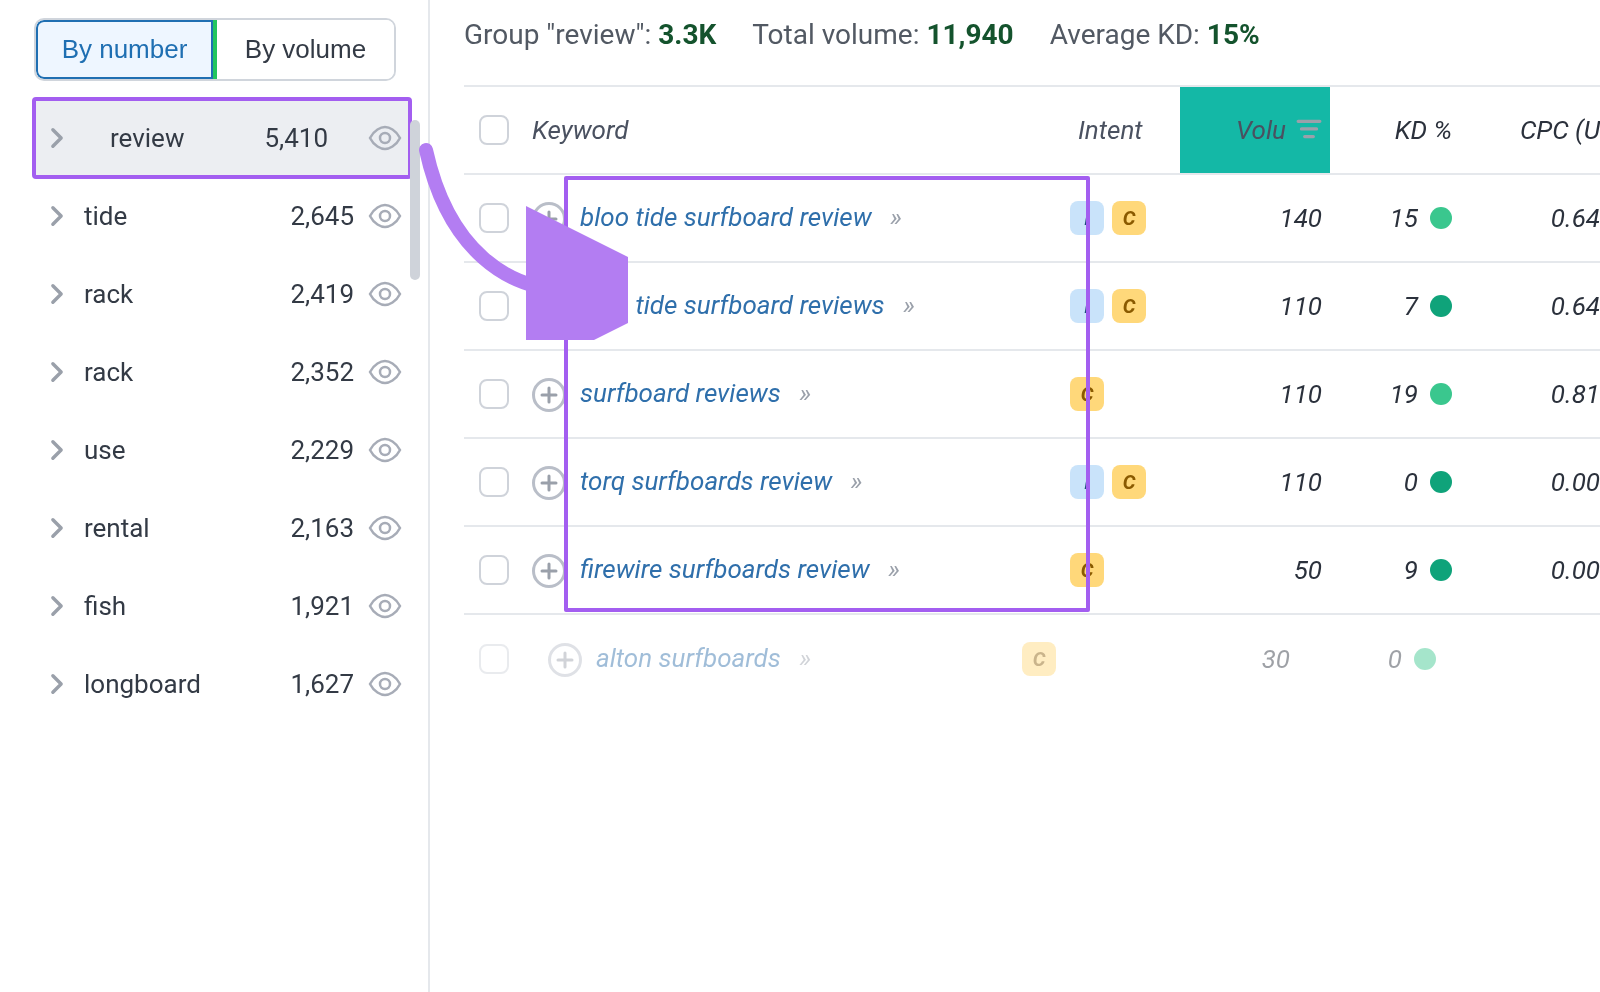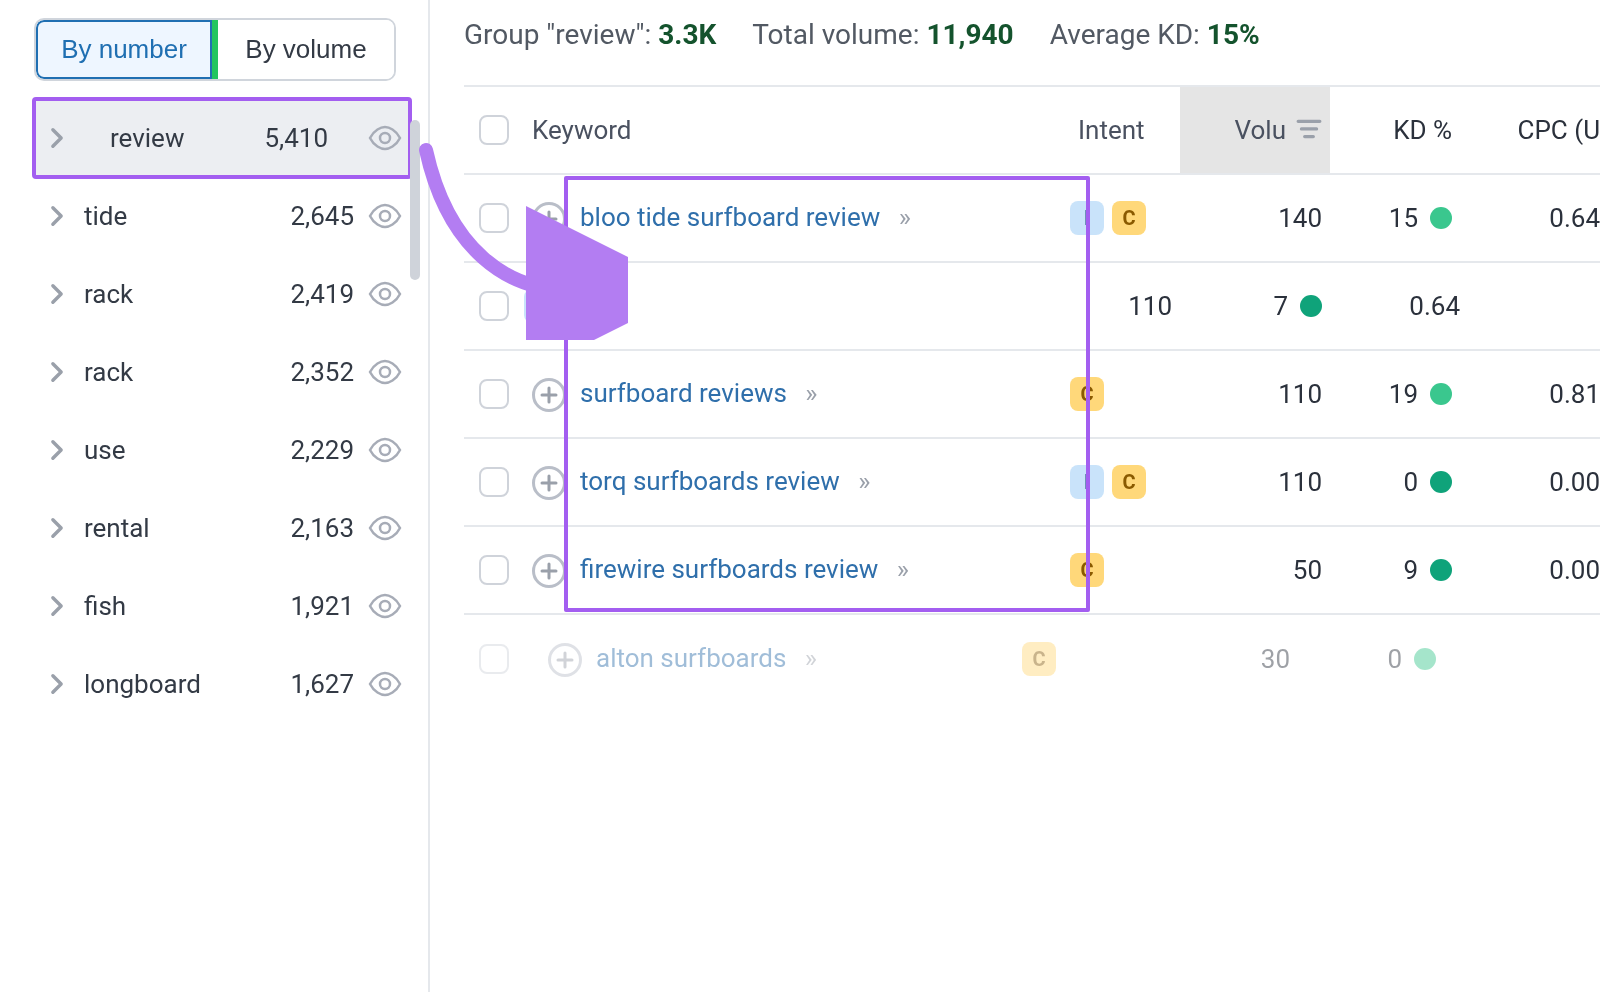--- a/index.html
+++ b/index.html
@@ -19,40 +19,40 @@
     --purple-dark:#8a3ff0;
     --sidebar-w:430px;
   }
   *{box-sizing:border-box;}
   html,body{margin:0;padding:0;background:#fff;color:var(--text);font-family:-apple-system, BlinkMacSystemFont, "Segoe UI", Roboto, Arial, sans-serif;font-size:26px;}
   .app{display:flex;width:1600px;height:992px;position:relative;}
   
   .sidebar{width:var(--sidebar-w);border-right:2px solid var(--line);padding:18px 18px 0 34px;position:relative;}
   .seg{display:flex;border:2px solid #d0d5dc;border-radius:10px;overflow:hidden;width:362px;}
   .seg button{flex:1;padding:14px 0;background:#fff;border:none;font-size:26px;color:var(--text);cursor:pointer;}
-  .seg .active{background:var(--blue-bg);color:var(--blue-border);border-right:6px solid #22c55e;box-shadow:inset 0 0 0 2px var(--blue-border);border-radius:8px 0 0 8px;}
+  .seg .active{background:var(--blue-bg);color:var(--blue-border);border-right:4px solid #22c55e;box-shadow:inset 0 0 0 2px var(--blue-border);border-radius:8px 0 0 8px;}
   .groups{margin-top:18px;}
   .grow{display:flex;align-items:center;gap:14px;padding:22px 8px 22px 10px;position:relative;}
   .grow.sel{background:#eceef2;outline:4px solid var(--purple);outline-offset:-2px;border-radius:2px;gap:40px;}
   .chev{width:26px;height:26px;display:inline-flex;align-items:center;justify-content:center;color:#9aa0aa;}
   .chev svg{width:14px;height:22px;}
   .gname{flex:1;color:var(--text);}
   .gcount{color:var(--text);min-width:86px;text-align:right;}
   .eye{width:34px;height:34px;display:inline-flex;align-items:center;justify-content:center;color:#a7acb7;}
   .eye svg{width:34px;height:34px;}
   .scrollthumb{position:absolute;right:8px;top:120px;width:10px;height:160px;background:#cfd3da;border-radius:5px;}
   
   .main{flex:1;padding:18px 0 0 34px;overflow:hidden;position:relative;}
   .summary{font-size:28px;color:#525963;display:flex;gap:36px;align-items:baseline;padding-right:24px;}
   .summary b{color:#14532d;font-weight:700;}
-  .table{margin-top:34px;border-top:2px solid var(--line);}
+  .table{margin-top:34px;border-top:2px solid var(--line);font-style:italic;}
   .thead,.trow{display:grid;grid-template-columns:60px 1fr 110px 150px 130px 140px;align-items:center;min-height:88px;border-bottom:2px solid var(--line);}
   .thead{color:#4a5160;}
   .th{display:flex;align-items:center;gap:10px;padding:0 8px;}
-  .th.vol{background:#e5e5e5;justify-content:flex-end;height:100%;}
+  .th.vol{background:#14b8a6;justify-content:flex-end;height:100%;}
   .th.kd{justify-content:flex-end;}
   .th.cpc{justify-content:flex-end;padding-right:0;}
   .th .sort{color:#9aa0aa;display:inline-flex;}
   .th .sort svg{width:26px;height:22px;}
   .cbwrap{display:flex;justify-content:center;}
   .cb{width:30px;height:30px;border:2.5px solid #cfd3da;border-radius:8px;background:#fff;display:inline-block;}
   .kw{display:flex;align-items:flex-start;gap:14px;padding:18px 8px 18px 8px;}
   .plus{width:34px;height:34px;border:3px solid #b9bec8;border-radius:50%;display:inline-flex;align-items:center;justify-content:center;color:#9aa0aa;flex:none;margin-top:2px;}
   .plus svg{width:18px;height:18px;}
   .kwtext{color:var(--link);line-height:1.35;}
@@ -256,20 +256,28 @@
             <div class="kd">
               <span>15</span>
               <span class="dot greenish"></span>
             </div>
             <div class="cpc">0.64</div>
           </div>
           <div class="trow">
             <div class="cbwrap">
               <span class="cb"></span>
             </div>
+            <div class="kw">
+              <span class="plus">
+                <svg viewBox="0 0 18 18">
+                  <path d="M9 2v14M2 9h14" stroke="currentColor" stroke-width="3" stroke-linecap="round"></path>
+                </svg>
+              </span>
+              <span class="kwtext"><span>bloo tide surfboard reviews</span><span class="arrows"> »</span></span>
+            </div>
             <div class="intent">
               <span class="chip I">I</span>
               <span class="chip C">C</span>
             </div>
             <div class="num">110</div>
             <div class="kd">
               <span>7</span>
               <span class="dot teal"></span>
             </div>
             <div class="cpc">0.64</div>

